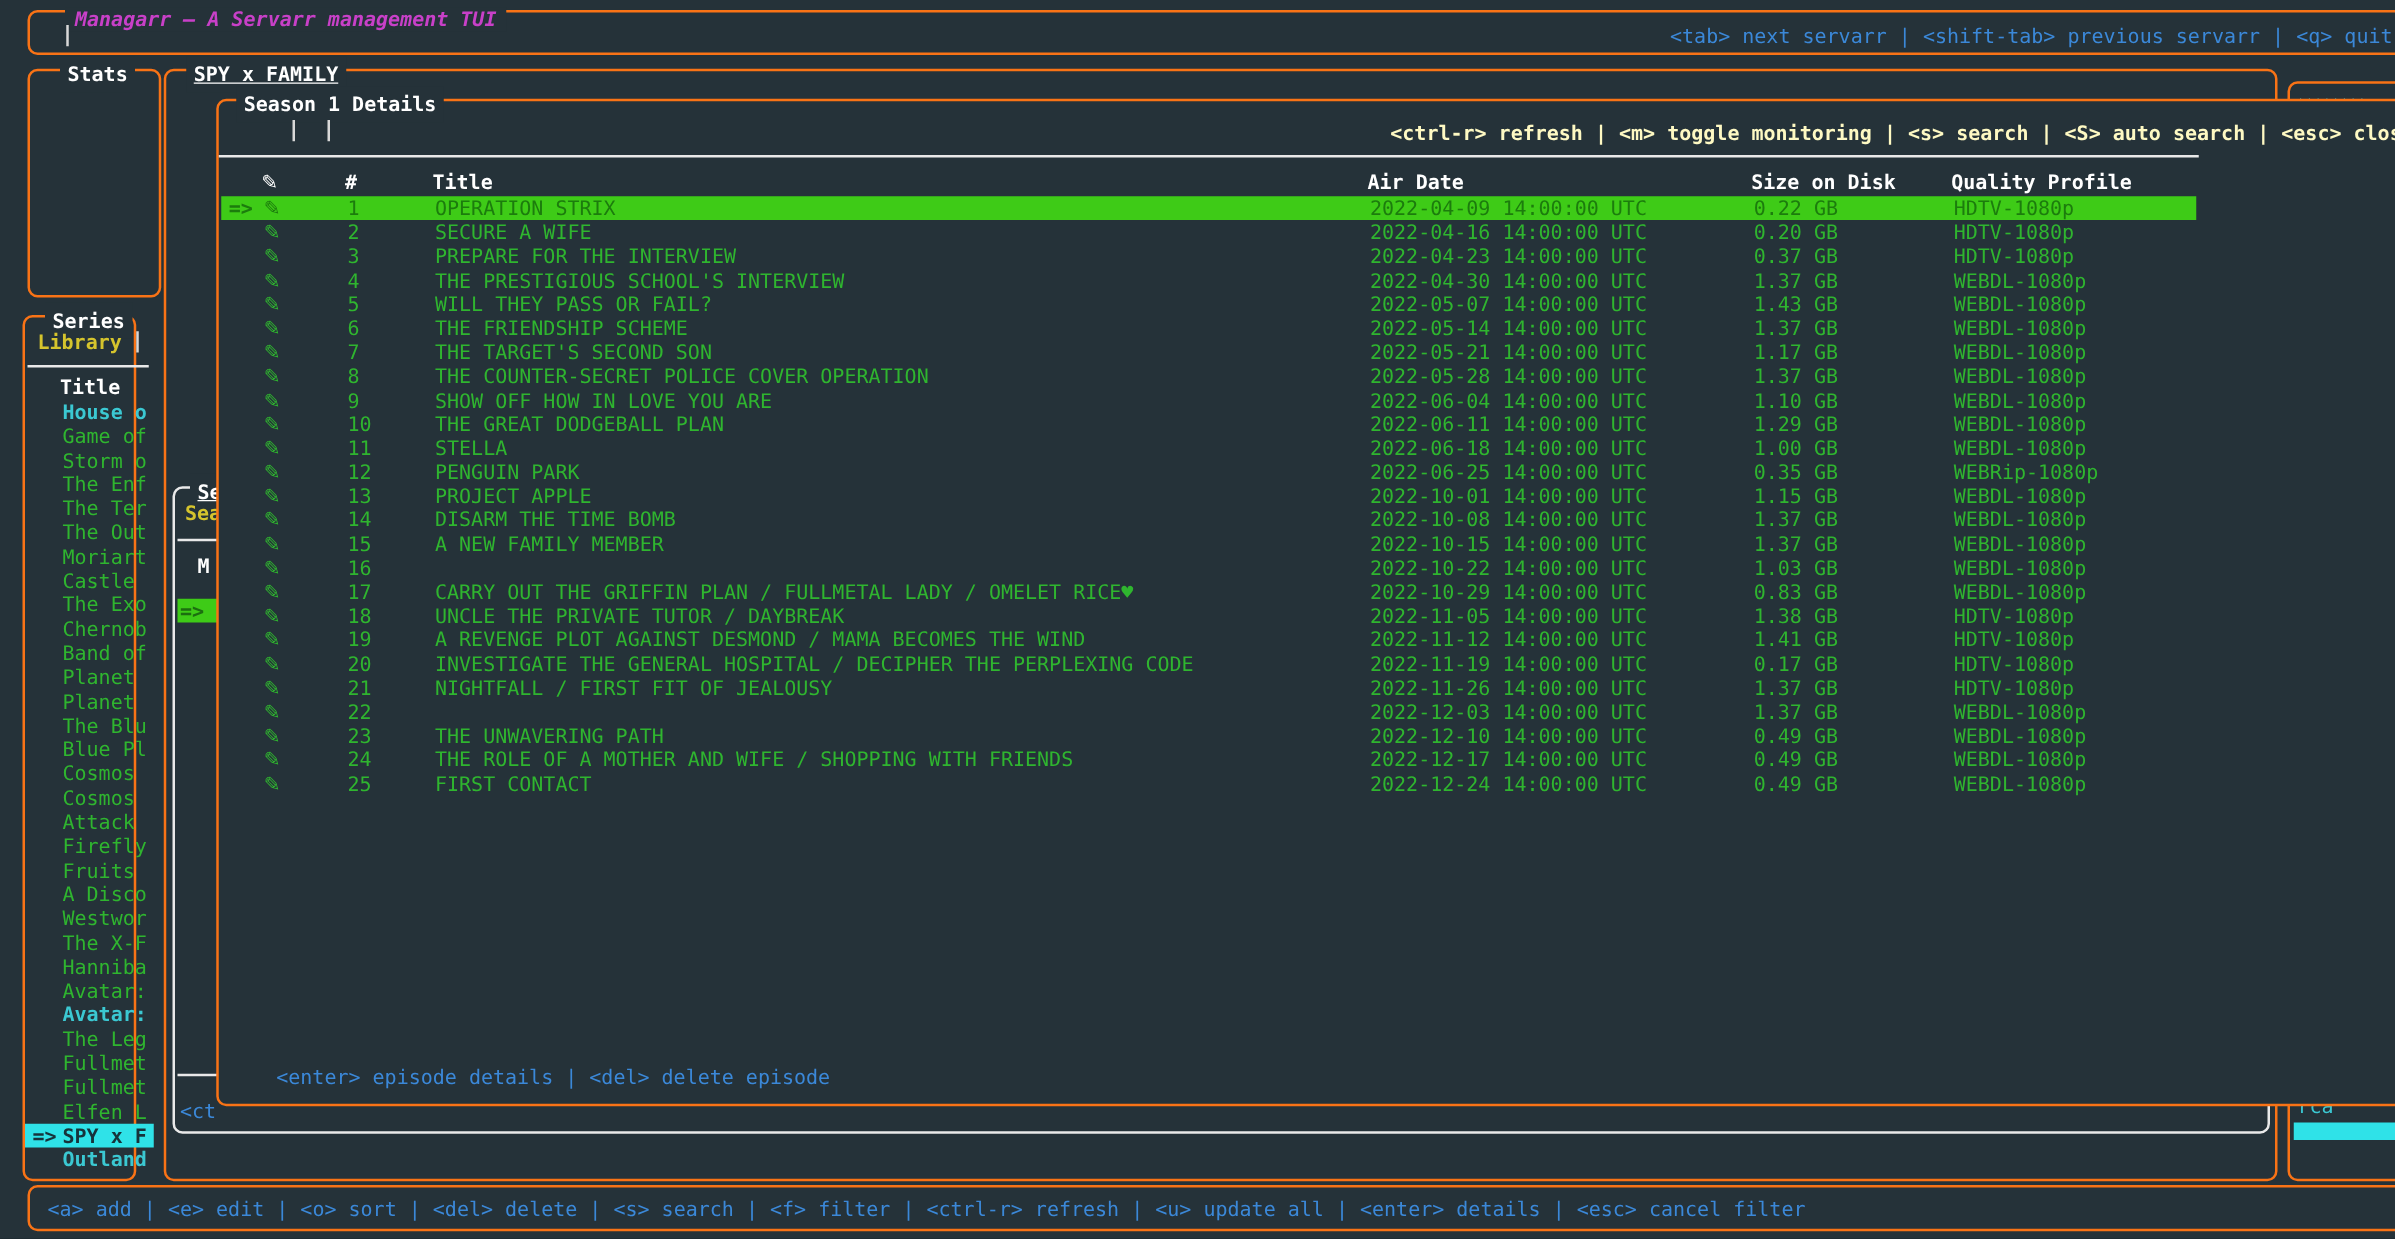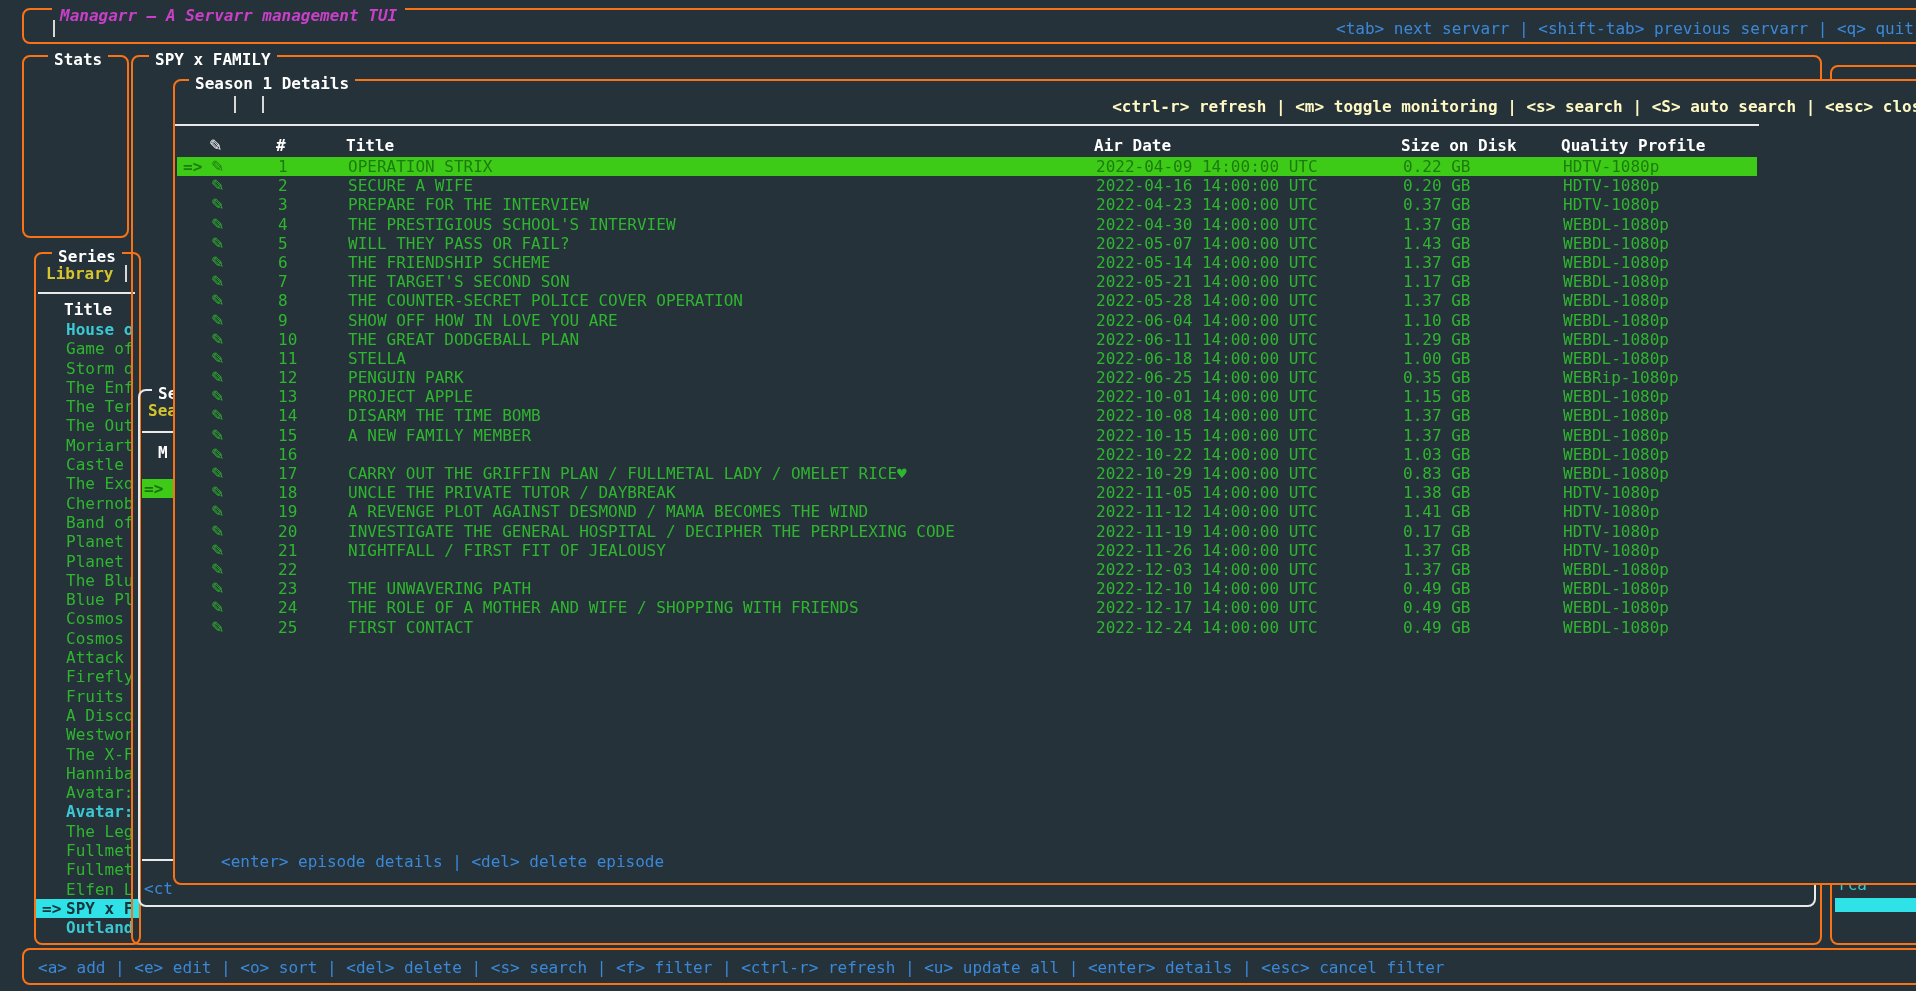--- a/index.html
+++ b/index.html
@@ -22,36 +22,36 @@
                       margin:0 13px;vertical-align:-3px;}
   .top-keys{position:absolute;top:9px;right:14px;color:#3b88d8;white-space:pre;}
 
   
   .stats{left:4px;top:55px;width:107px;height:183px;}
   .stats .box-title{left:24px;}
   .stats-lines{position:absolute;left:6px;top:12px;line-height:19.2px;white-space:pre;}
   .stats-lines div{height:19.2px;}
 
   
-  .series{left:16px;top:252px;width:107px;height:693px;}
+  .series{left:0;top:252px;width:91px;height:693px;}
   .series .box-title{left:16px;}
   .series-tab{position:absolute;left:10px;top:10px;display:flex;align-items:center;}
   .series-tab .sep{display:inline-block;width:2px;height:17px;background:#d8d8d8;margin-left:12px;}
   .series-hr{position:absolute;left:2px;top:38px;width:97px;height:2px;background:#e9e9e9;}
   .series-colhead{position:absolute;left:28px;top:46px;font-weight:bold;color:#ffffff;}
   .series-list{position:absolute;left:0;top:66px;width:103px;}
   .series-item{position:relative;height:19.3px;line-height:19.3px;color:#2fb52f;}
   .series-item.cyan{color:#3bc8d2;}
   .series-item.selected{background:#2fe2e8;color:#17333b;font-weight:bold;}
   .series-item .s-prefix{position:absolute;left:6px;white-space:pre;}
   .series-item .s-title{position:absolute;left:30px;white-space:pre;}
 
   
   .main{left:113px;top:55px;width:1691px;height:890px;}
-  .main .box-title{left:16px;}
+  .main .box-title{left:16px;text-decoration:underline;}
   .field-col{position:absolute;left:8px;top:26px;line-height:19.2px;}
   .field-col div{height:19.2px;white-space:pre;}
   .field-col .label{color:#3bc8d2;font-weight:bold;}
   .field-col .plain{color:#e6e9ea;}
   .overview-frag{position:absolute;left:1639px;top:34px;line-height:19.2px;white-space:pre;color:#e6e9ea;}
 
   
   .seasons{left:5px;top:332px;width:1678px;height:518px;border:2px solid #e9e9e9;border-radius:8px;
            position:absolute;box-sizing:border-box;}
   .seasons .box-title{left:12px;}

